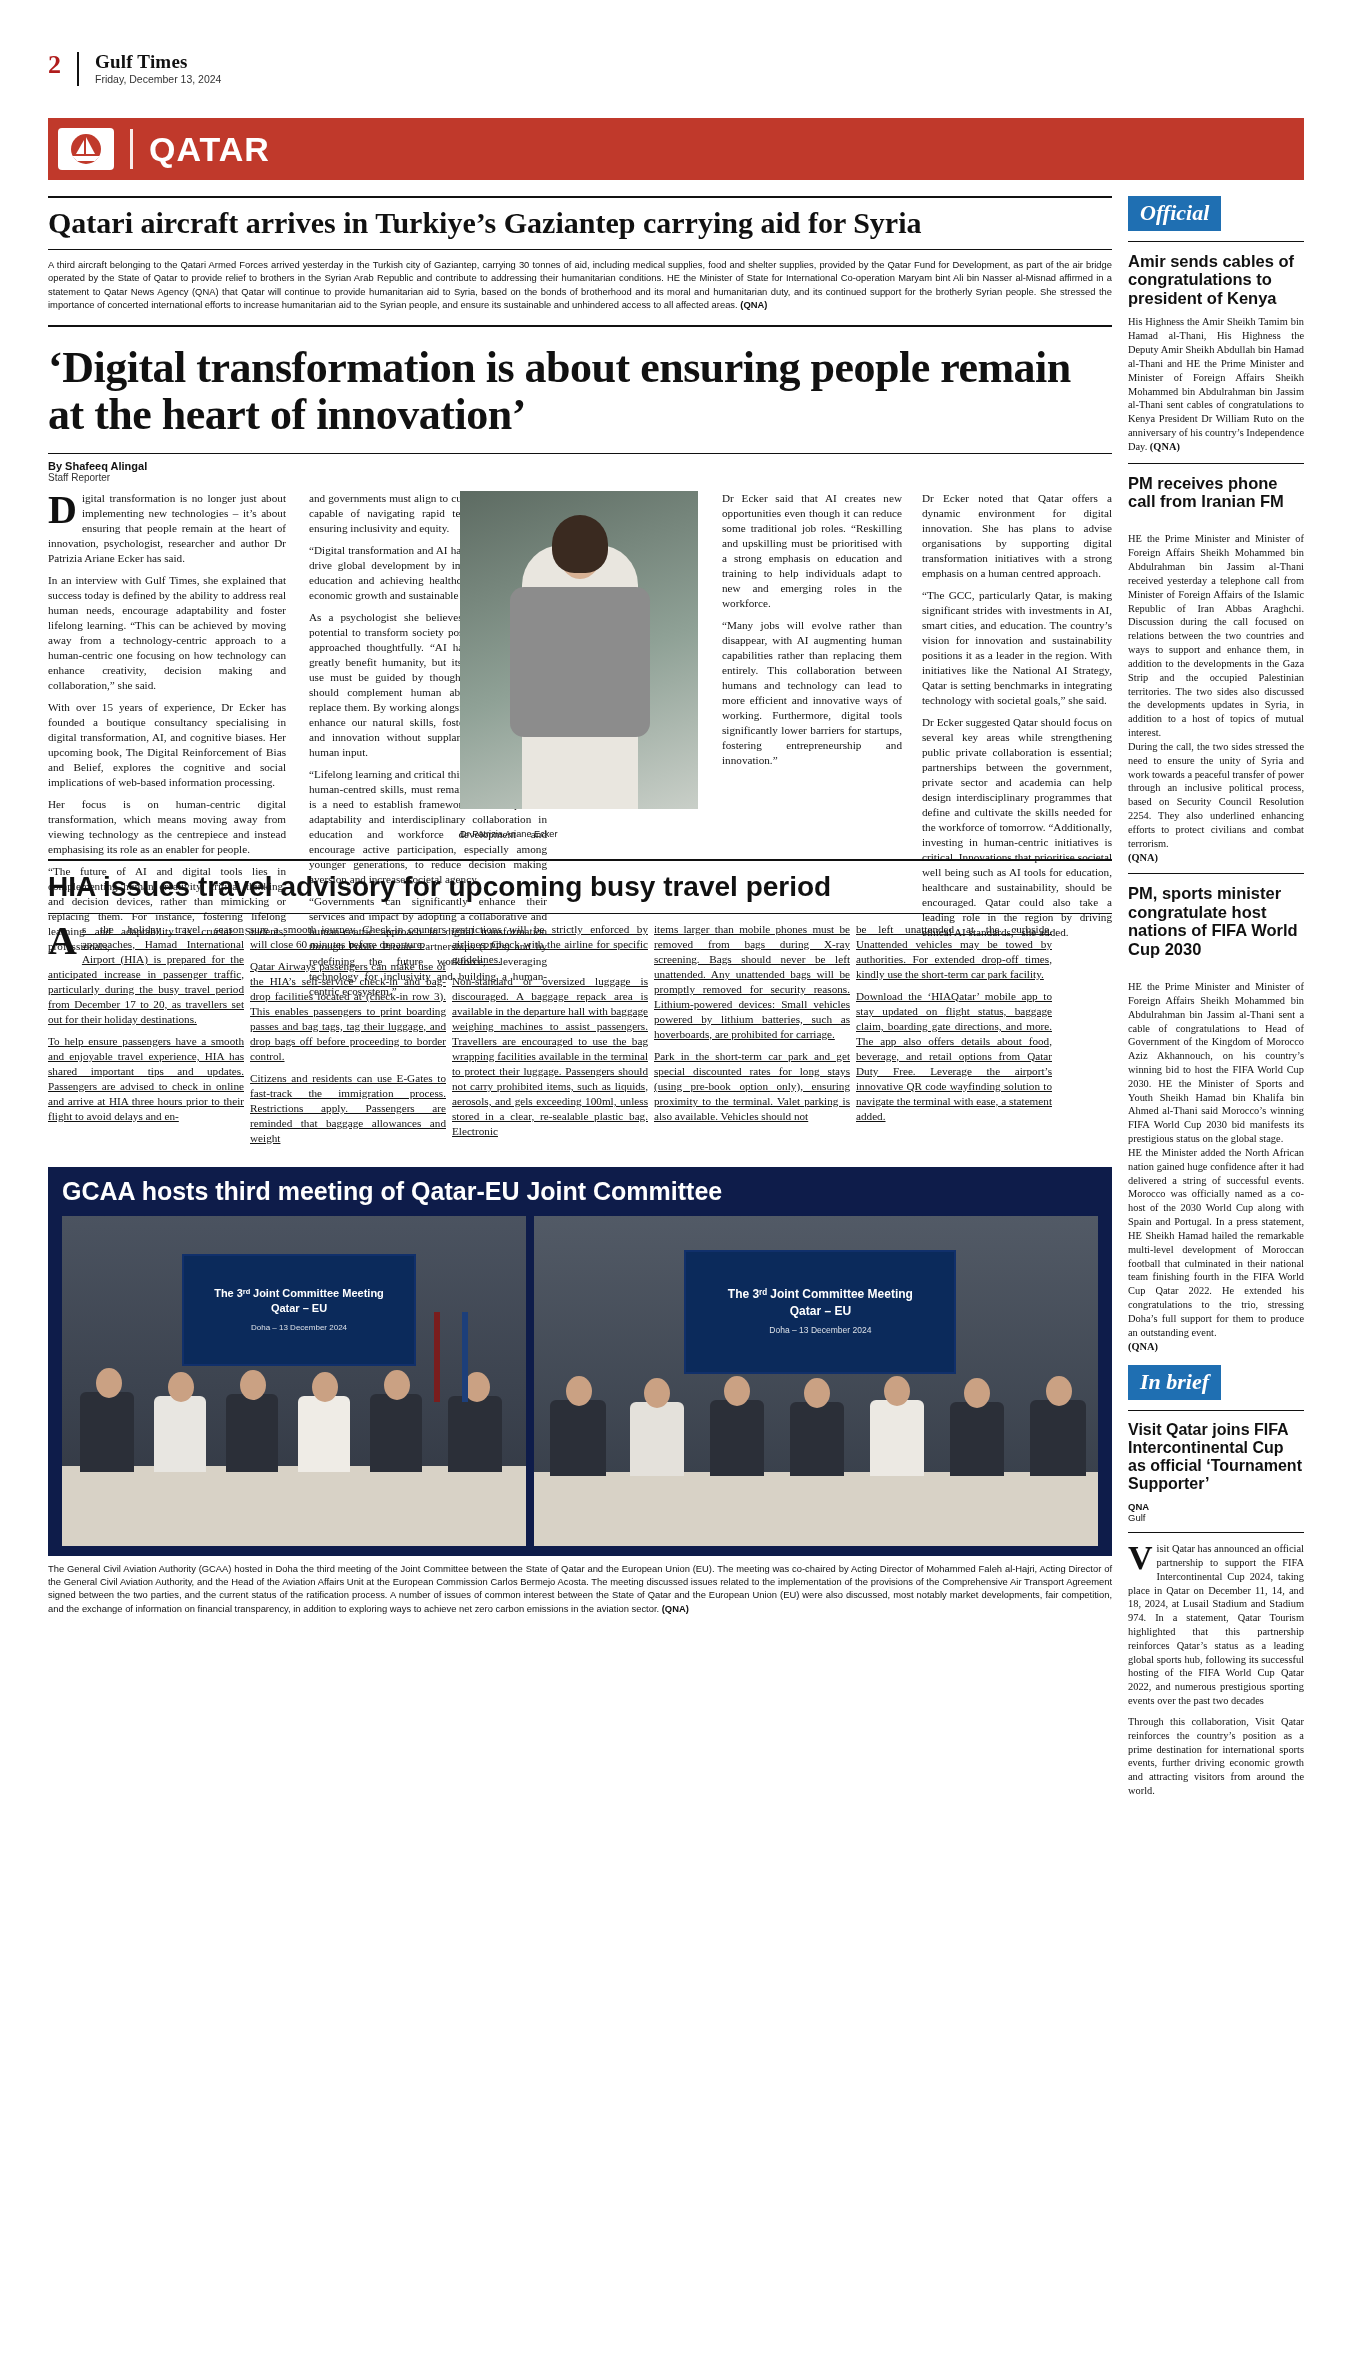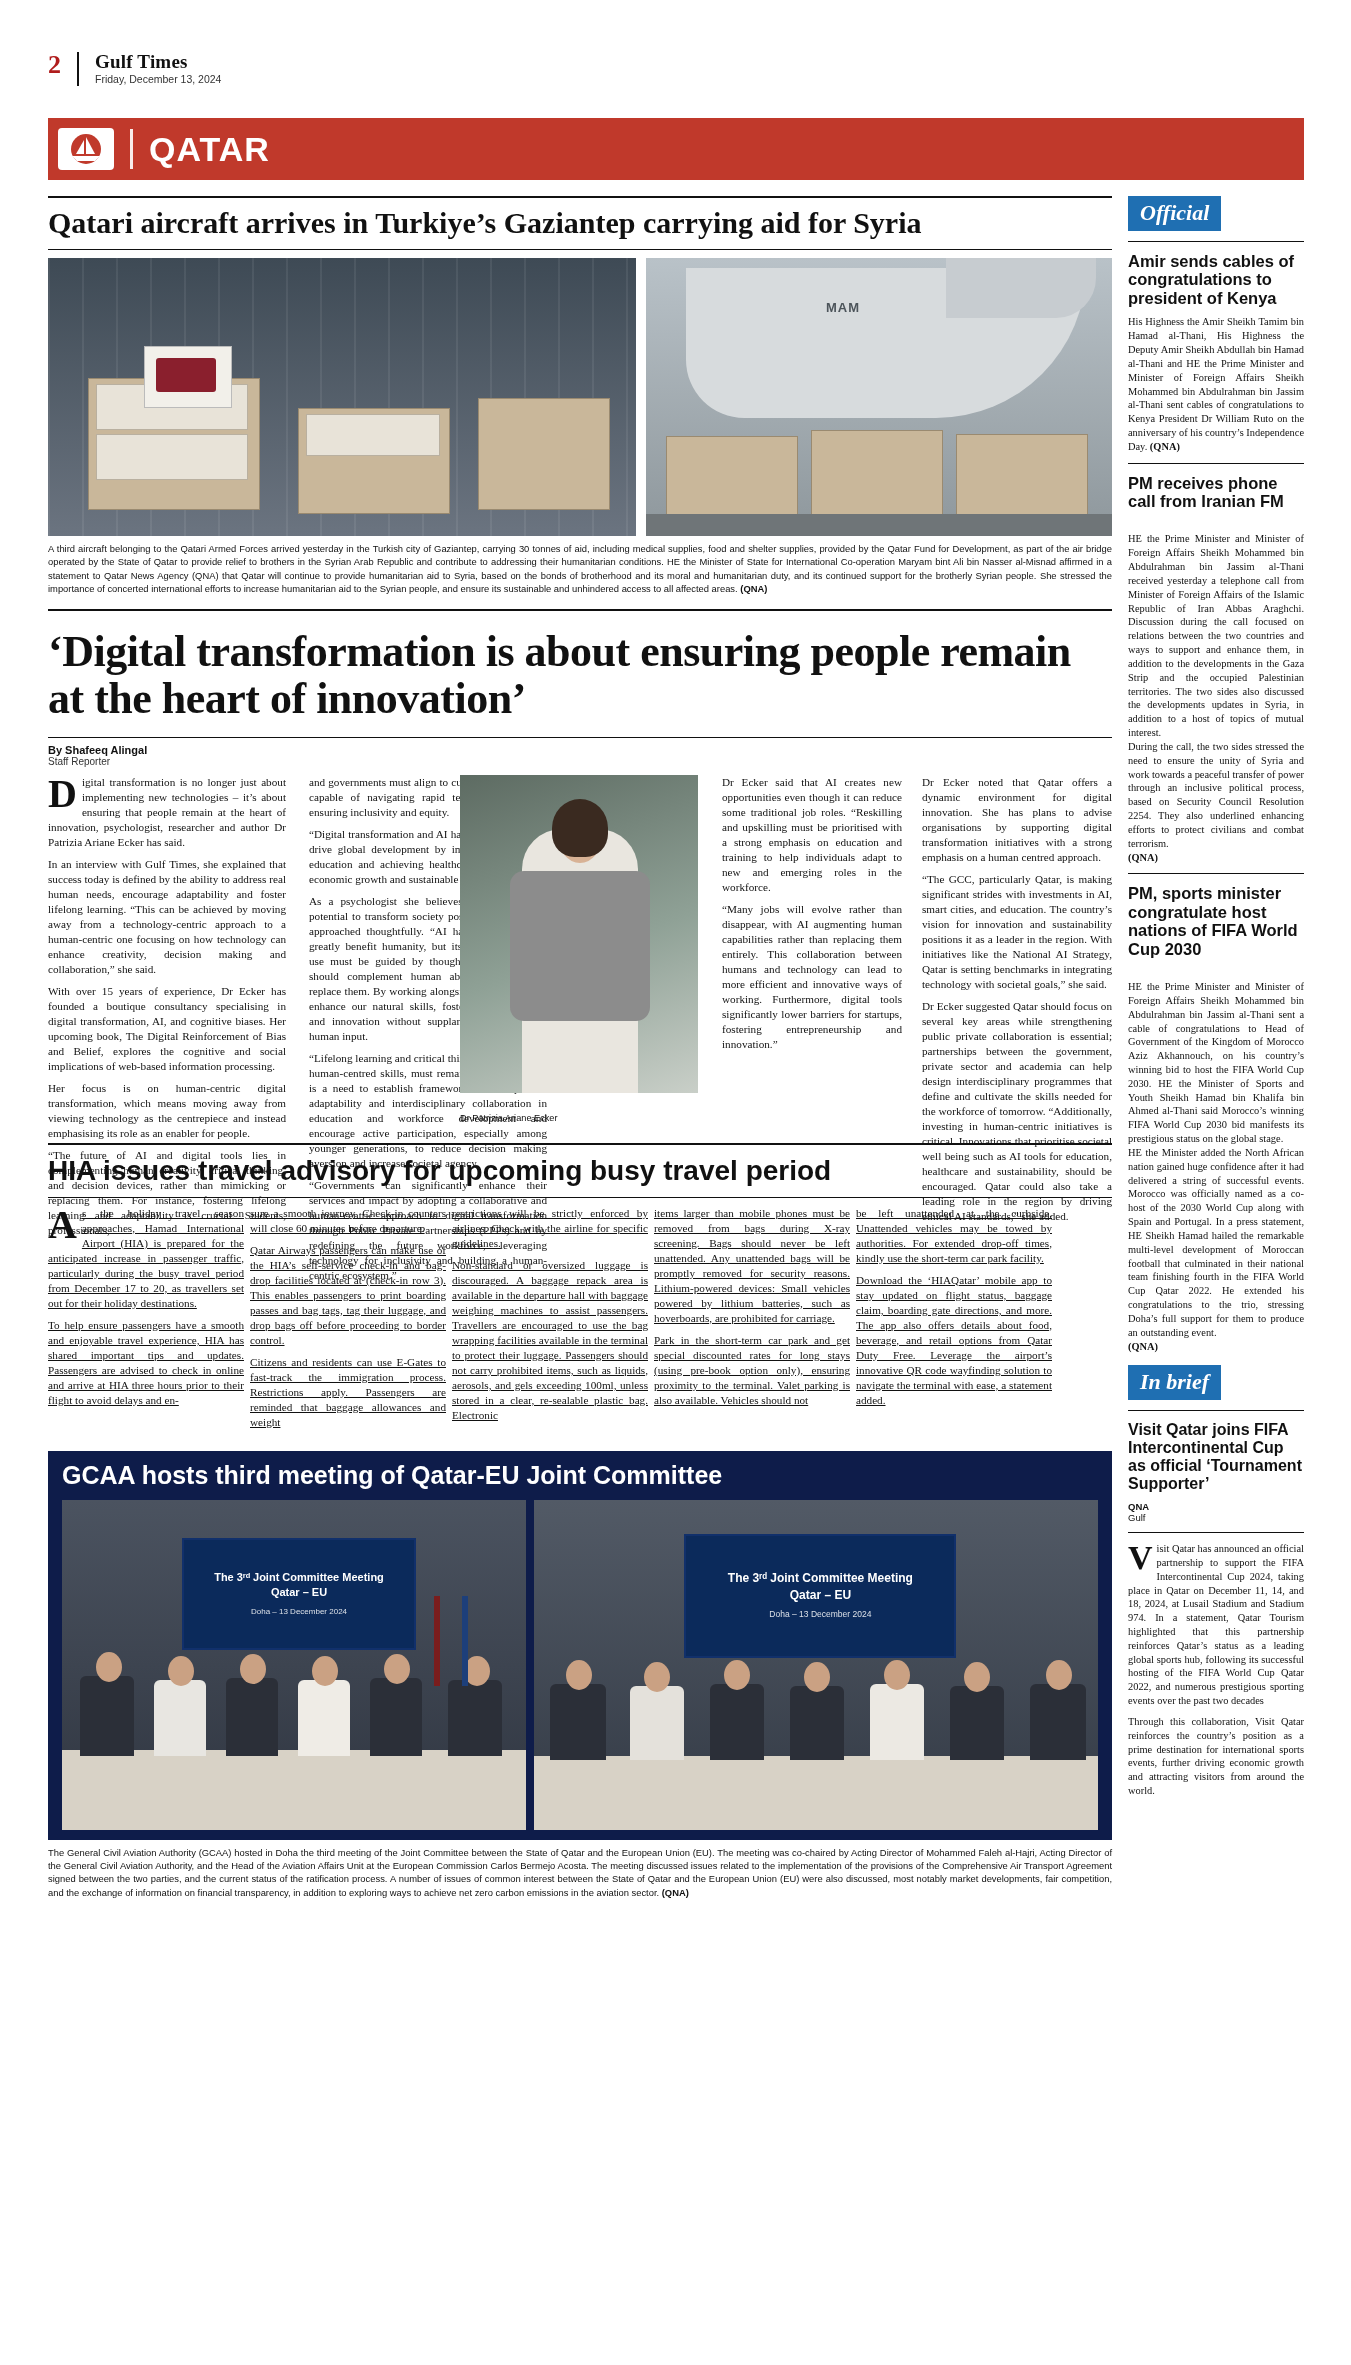--- a/index.html
+++ b/index.html
@@ -109,44 +109,20 @@
     <div class="sectitle">QATAR</div>
   </div>
 
   <div class="main">
 
     <div style="width:1064px;">
       <div class="rule" style="border-top:2px solid #111;"></div>
       <h1 class="lead">Qatari aircraft arrives in Turkiye’s Gaziantep carrying aid for Syria</h1>
       <div class="rule" style="border-top:1px solid #111;margin-bottom:8px;"></div>
 
-      <div style="display:flex;gap:10px;">
-        <div class="photo" style="width:588px;height:278px;">
-          <div class="ph-room" style="background:linear-gradient(#3e4a55,#6b7480);"></div>
-          <div style="position:absolute;left:0;top:0;width:100%;height:100%;background:repeating-linear-gradient(90deg,rgba(255,255,255,.07) 0 2px,transparent 2px 34px);"></div>
-          <div class="ph-pallet" style="left:40px;top:120px;width:170px;height:130px;"></div>
-          <div class="ph-box" style="left:48px;top:126px;width:150px;height:44px;"></div>
-          <div class="ph-box" style="left:48px;top:176px;width:150px;height:44px;"></div>
-          <div class="ph-pallet" style="left:250px;top:150px;width:150px;height:104px;"></div>
-          <div class="ph-box" style="left:258px;top:156px;width:132px;height:40px;"></div>
-          <div class="ph-pallet" style="left:430px;top:140px;width:130px;height:110px;"></div>
-          <div style="position:absolute;left:96px;top:88px;width:86px;height:60px;background:#f2f0ea;border:1px solid #bbb;"></div>
-          <div style="position:absolute;left:108px;top:100px;width:60px;height:34px;background:#8a1f2d;border-radius:3px;"></div>
-        </div>
-        <div class="photo" style="width:466px;height:278px;">
-          <div class="ph-sky"></div>
-          <div class="ph-plane" style="left:40px;top:10px;width:400px;height:150px;border-radius:0 0 180px 70px;"></div>
-          <div class="ph-plane" style="left:300px;top:0px;width:150px;height:60px;background:#c7ccd0;border-radius:0 0 40px 0;"></div>
-          <div style="position:absolute;left:180px;top:42px;color:#4c545a;font-family:'Liberation Sans',sans-serif;font-size:13px;font-weight:bold;letter-spacing:1px;">MAM</div>
-          <div class="ph-pallet" style="left:20px;top:178px;width:130px;height:86px;"></div>
-          <div class="ph-pallet" style="left:165px;top:172px;width:130px;height:92px;"></div>
-          <div class="ph-pallet" style="left:310px;top:176px;width:130px;height:88px;"></div>
-          <div style="position:absolute;left:0;bottom:0;width:100%;height:22px;background:#6f7578;"></div>
-        </div>
-      </div>
 
       <div class="cap" style="width:1064px;">
         <span>A third aircraft belonging to the Qatari Armed Forces arrived yesterday in the Turkish city of Gaziantep, carrying 30 tonnes of aid, including medical supplies, food and shelter supplies, provided by the Qatar Fund for Development, as part of the air bridge operated by the State of Qatar to provide relief to brothers in the Syrian Arab Republic and contribute to addressing their humanitarian conditions. HE the Minister of State for International Co-operation Maryam bint Ali bin Nasser al-Misnad affirmed in a statement to Qatar News Agency (QNA) that Qatar will continue to provide humanitarian aid to Syria, based on the bonds of brotherhood and its moral and humanitarian duty, and its continued support for the brotherly Syrian people. She stressed the importance of concerted international efforts to increase humanitarian aid to the Syrian people, and ensure its sustainable and unhindered access to all affected areas.</span>
         <b>(QNA)</b>
       </div>
     </div>
 
     <div style="width:1064px;margin-top:14px;">
       <div class="rule" style="border-top:2px solid #111;"></div>
       <h1 class="feature-h">‘Digital transformation is about ensuring people remain at the heart of innovation’</h1>

